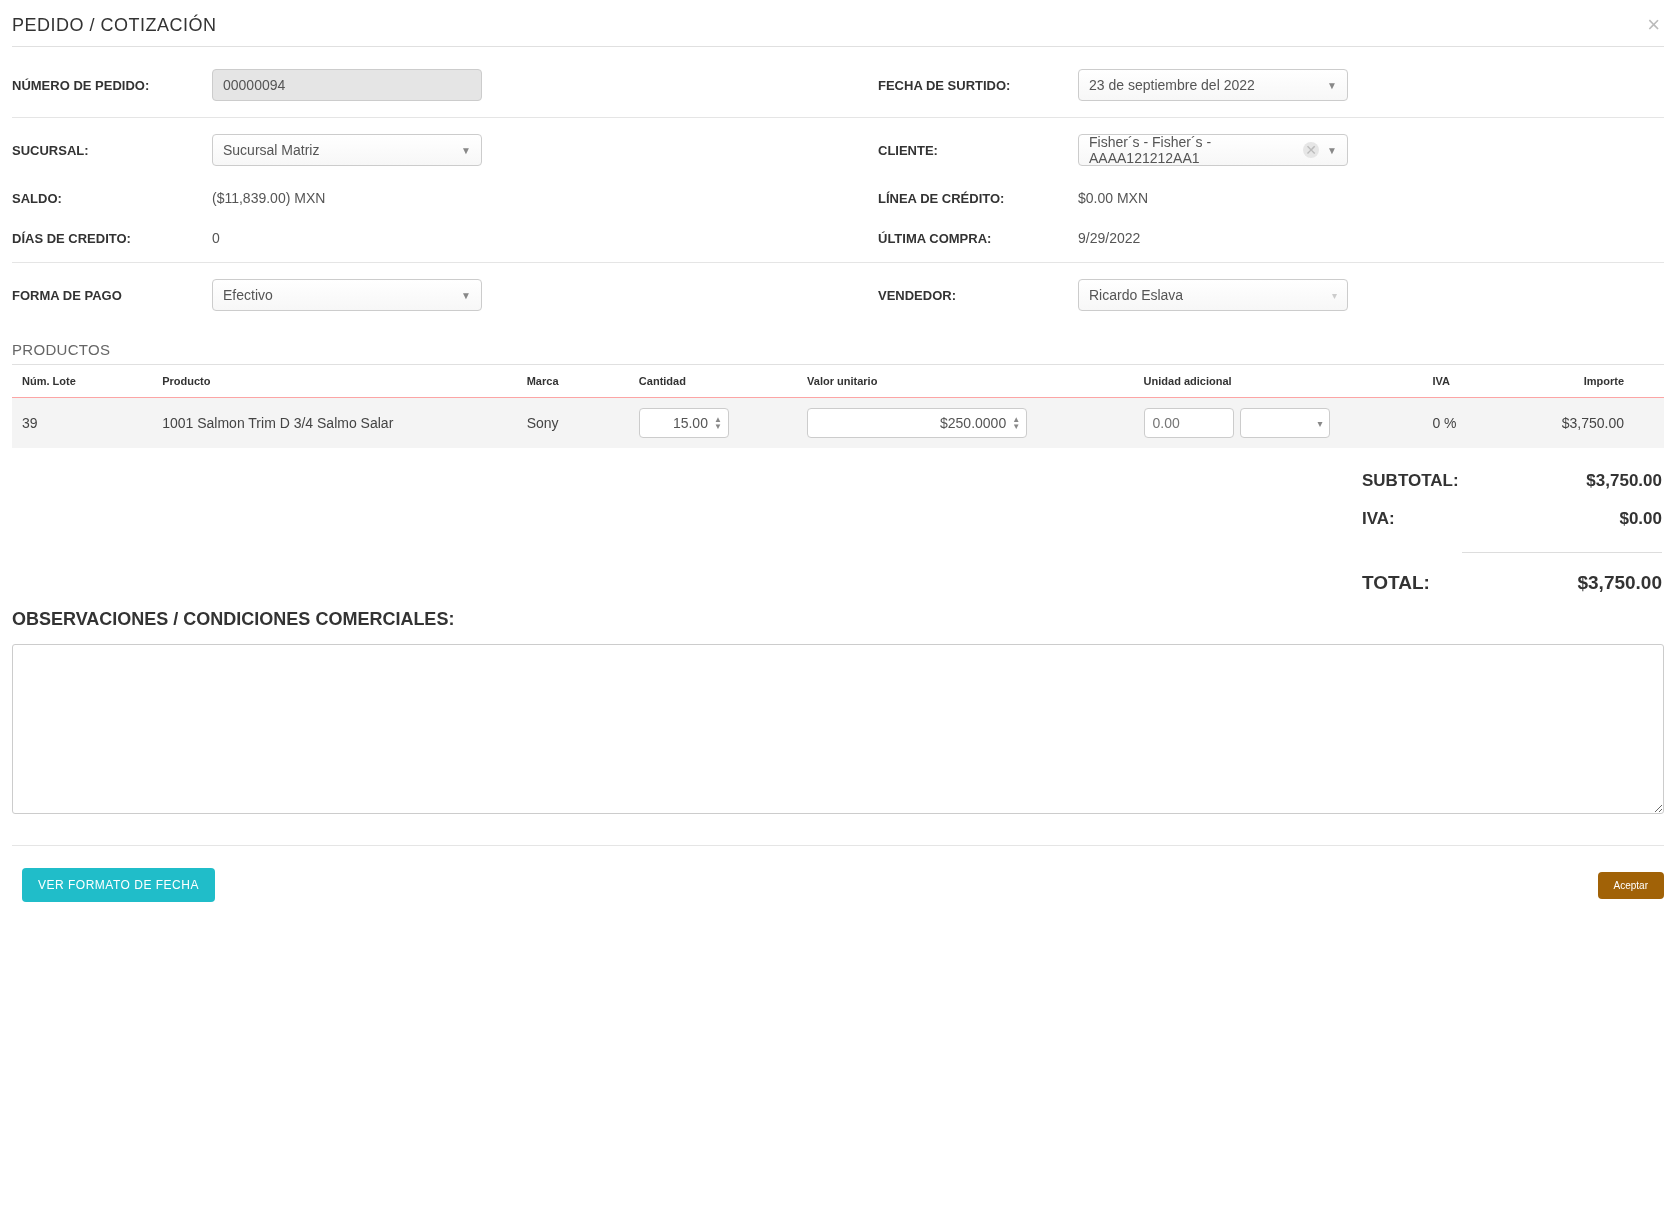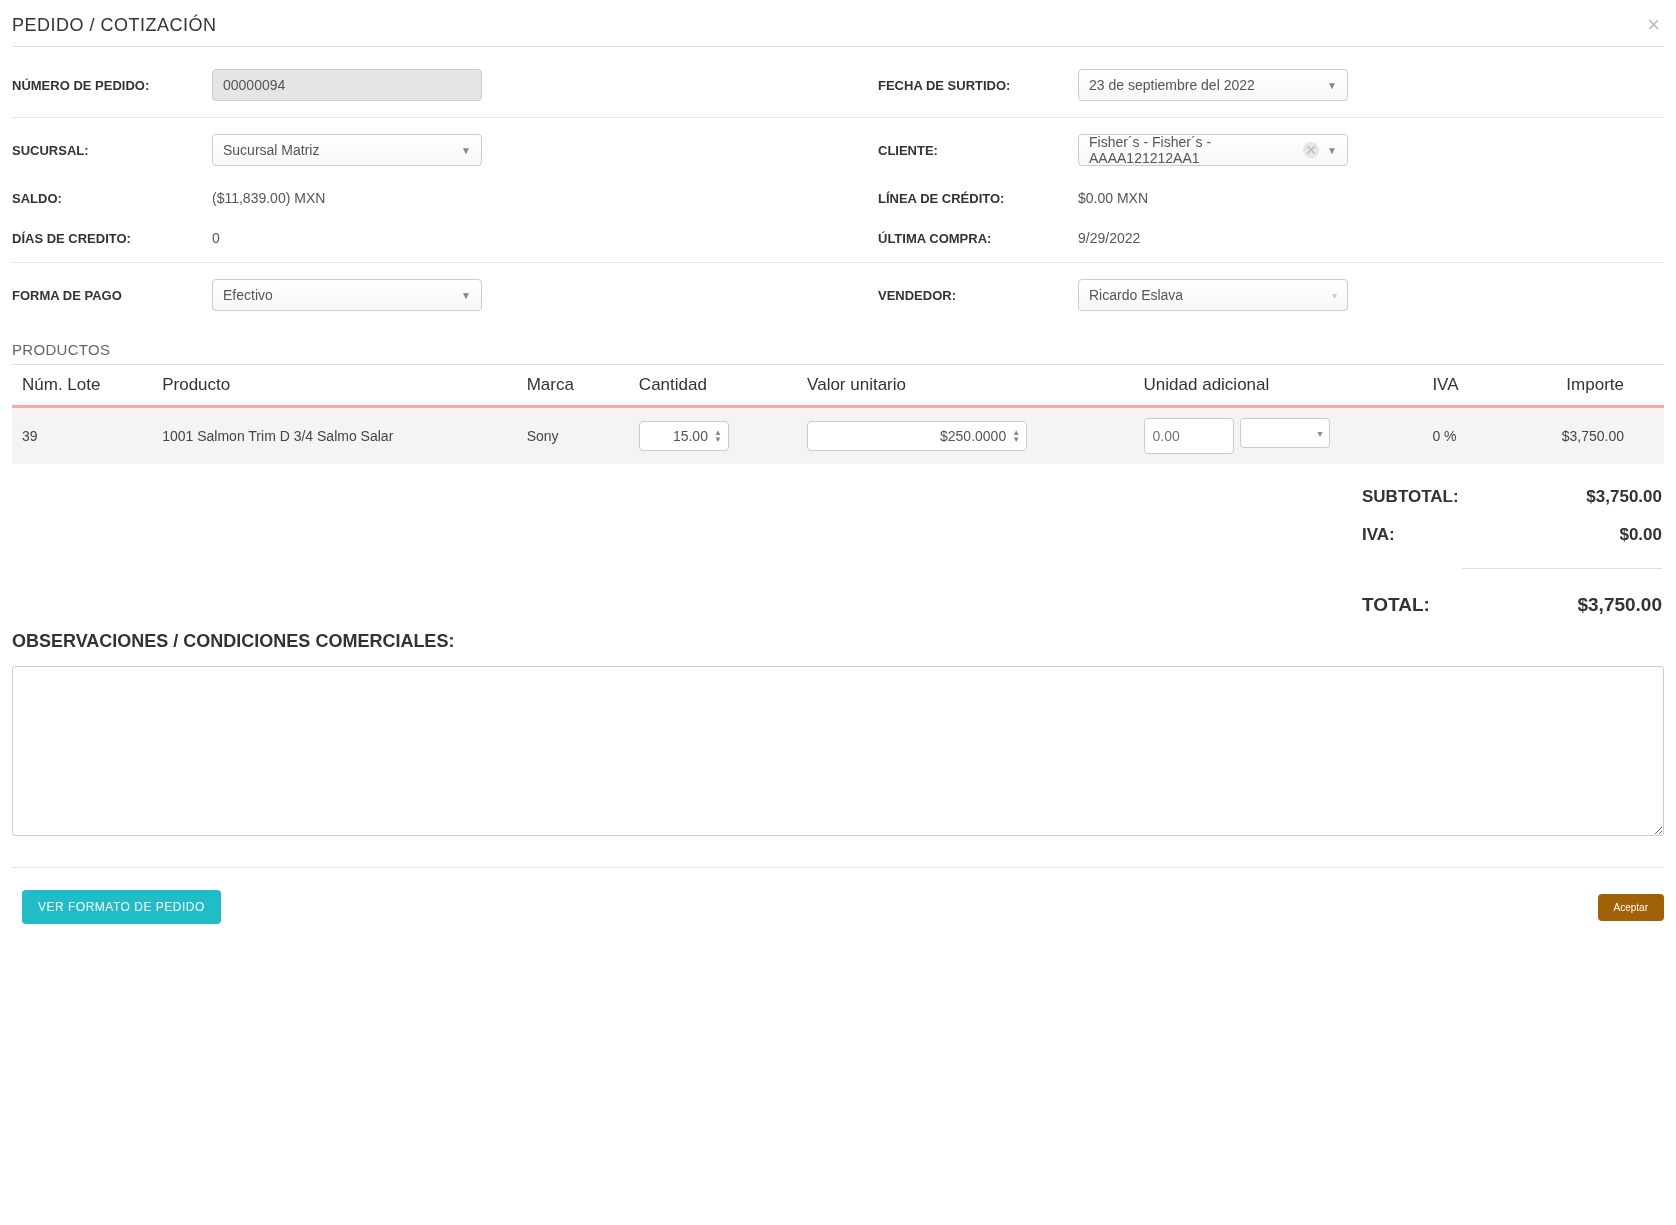--- a/index.html
+++ b/index.html
@@ -102,26 +102,26 @@
     margin-top: 18px;
     margin-bottom: 6px;
     letter-spacing: 0.3px;
   }
   table.products {
     width: 100%;
     border-collapse: collapse;
   }
   table.products th {
     text-align: left;
-    font-weight: 400;
-    font-size: 17px;
+    font-weight: 700;
+    font-size: 11px;
     color: #333;
     padding: 10px 10px;
     border-top: 1px solid #e0e0e0;
-    border-bottom: 3px solid #fca5a5;
+    border-bottom: 1px solid #fca5a5;
   }
   table.products td {
     padding: 10px 10px;
     font-size: 14px;
     color: #444;
     background: #f4f4f4;
     vertical-align: middle;
   }
   .num-input {
     width: 90px;
@@ -145,21 +145,21 @@
   .spinner {
     display:flex;
     flex-direction:column;
     font-size:8px;
     line-height:7px;
     color:#888;
     user-select:none;
   }
   .plain-input {
     width:90px;
-    height:36px;
+    height:30px;
     border:1px solid #ccc;
     border-radius:4px;
     padding: 4px 8px;
     background:#fff;
     color:#aaa;
     font-size:14px;
   }
   .mini-select {
     width:90px;
     height:30px;
@@ -186,21 +186,21 @@
     width:300px;
     justify-content:space-between;
     font-size:17px;
     font-weight:700;
     color:#333;
     padding:3px 0;
   }
   .totals .tline.big {
     font-size:19px;
     border-top: none;
-    margin-top:6px;
+    margin-top:0;
   }
   .totals .sep {
     width: 200px;
     border-top:1px solid #ddd;
     margin:8px 0 4px 0;
   }
   .obs-label {
     font-weight:700;
     font-size:18px;
     margin-top:12px;
@@ -403,18 +403,18 @@
   <div class="tline big">
     <span>TOTAL:</span>
     <span>$3,750.00</span>
   </div>
 </div>
 
 <div class="obs-label">OBSERVACIONES / CONDICIONES COMERCIALES:</div>
 <textarea class="obs-box" style=""></textarea>
 
 <div class="footer">
-  <button class="btn-teal">VER FORMATO DE PEDIDO</button>
+  <button class="btn-teal">VER FORMATO DE FECHA</button>
   <button class="btn-red">Aceptar</button>
 </div>
 
 
 
 
 </body></html>

